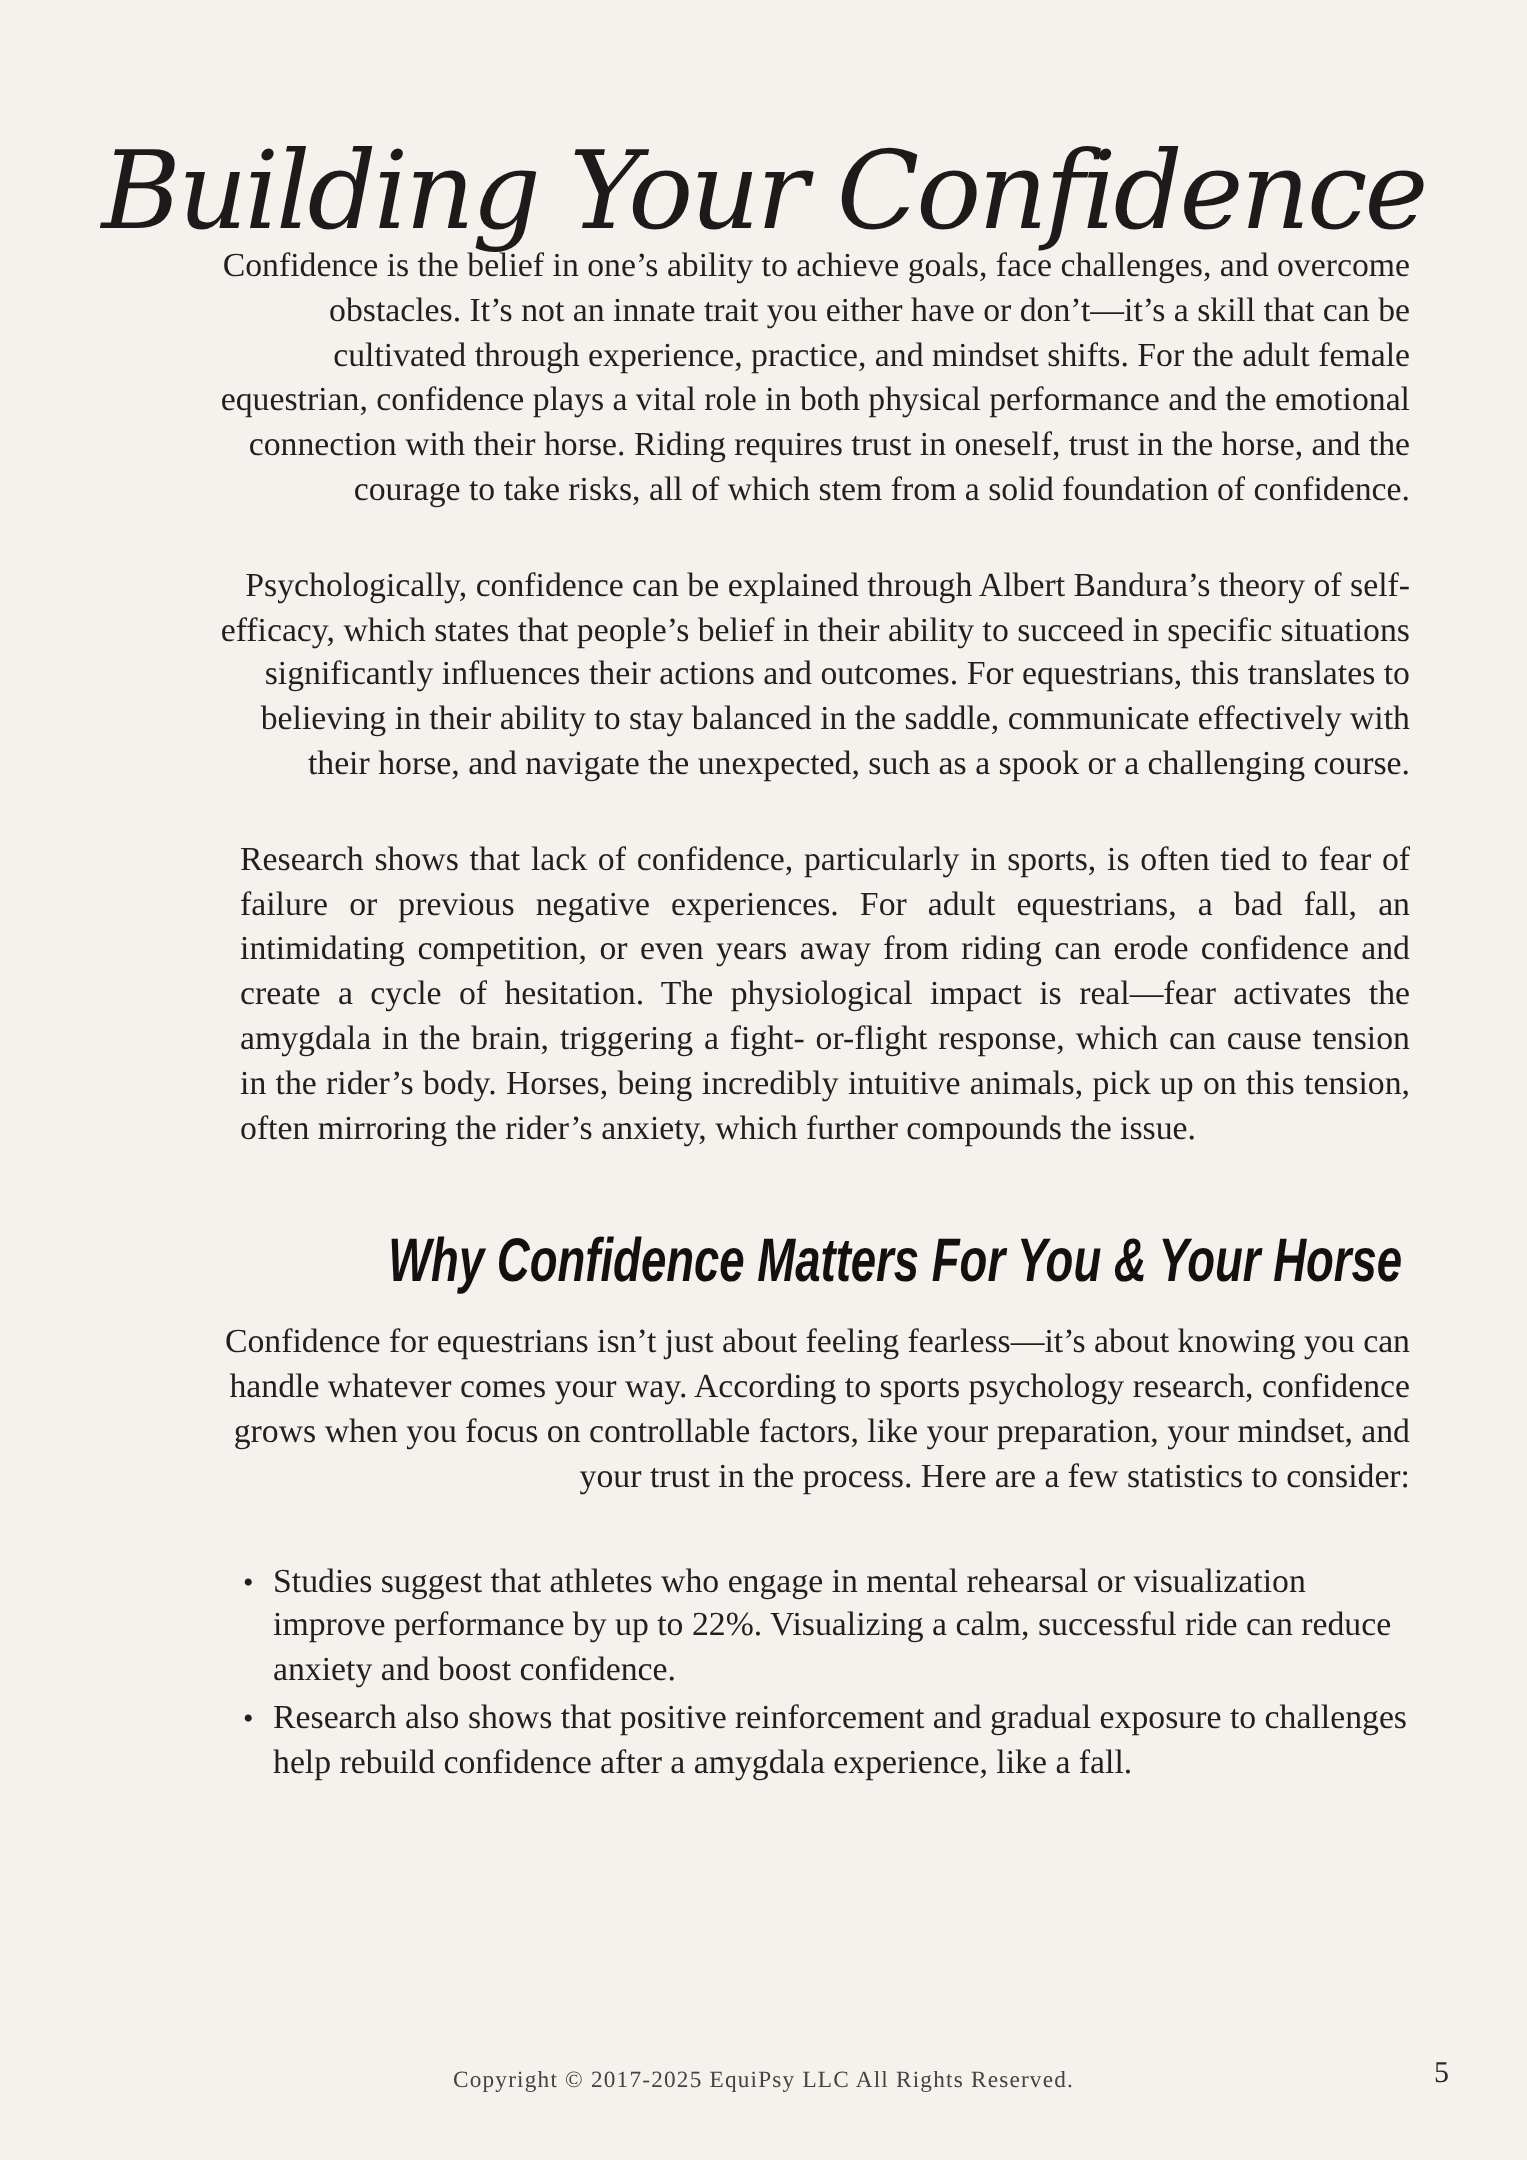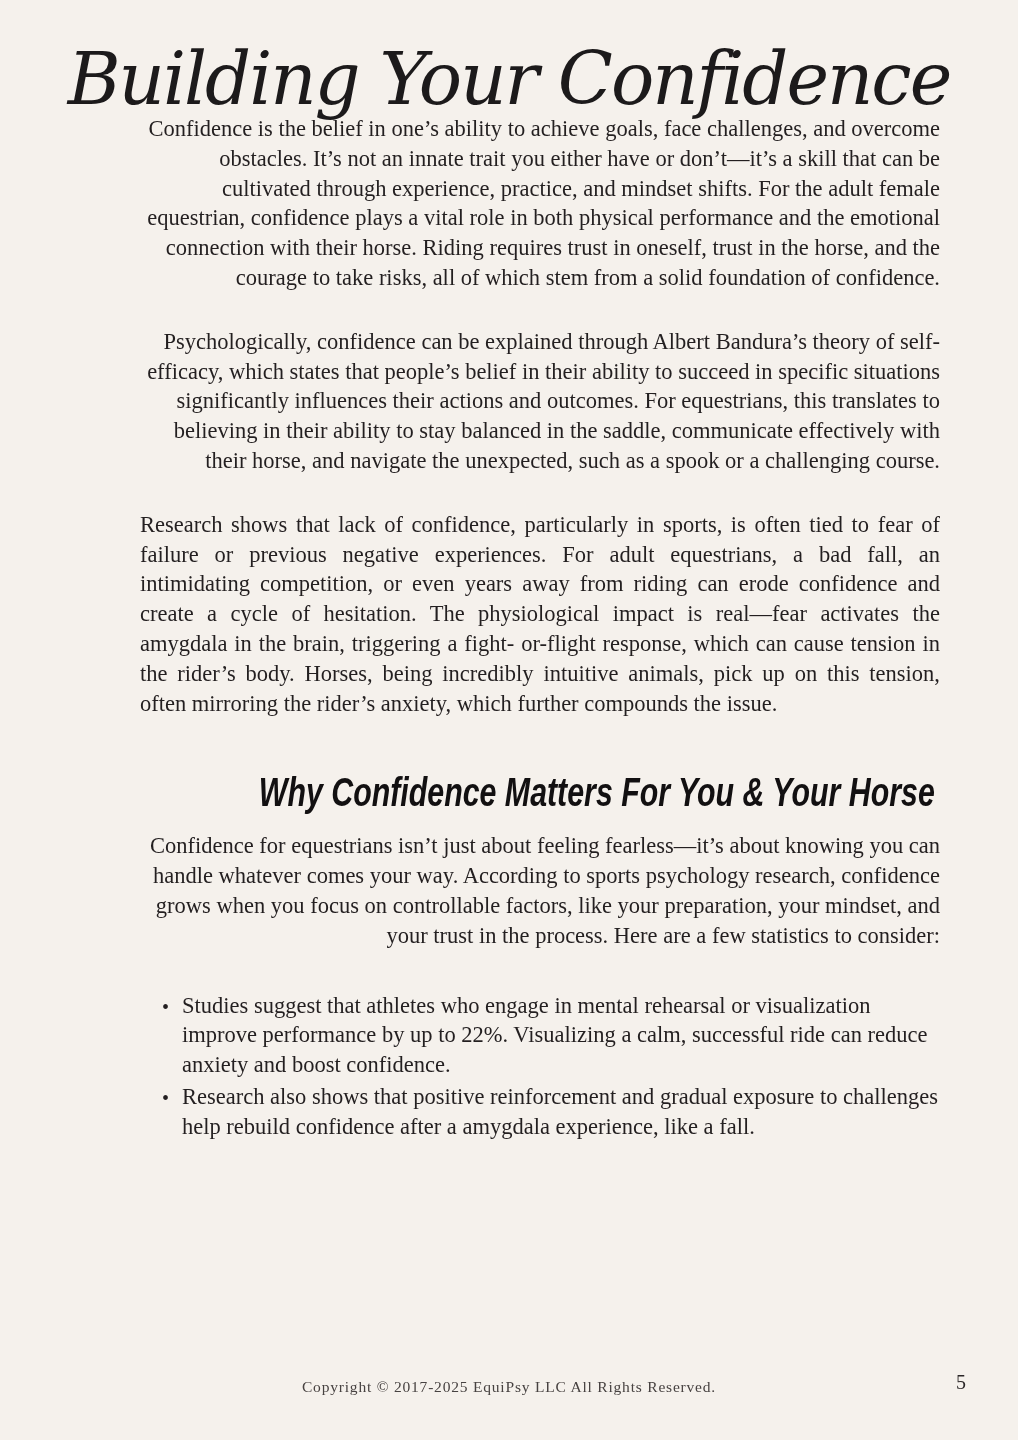--- a/index.html
+++ b/index.html
@@ -12,21 +12,21 @@
     position: relative;
     width: 1018px;
     height: 1440px;
     margin: 0 auto;
     background: #f5f1ec;
     color: #231f20;
     overflow: hidden;
   }
   .chapter-title {
     margin: 0;
-    padding-top: 20px;
+    padding-top: 68px;
     text-align: center;
     font-family: "DejaVu Serif", serif;
     font-style: italic;
     font-weight: 400;
     font-size: 72px;
     line-height: 118px;
     letter-spacing: -2px;
     color: #1c1a1b;
     margin-bottom: -24px;
     white-space: nowrap;
@@ -38,20 +38,21 @@
     font-size: 22.5px;
     line-height: 29.8px;
   }
   .para {
     margin: 0 0 34px 0;
     text-align: right;
   }
   .para.justified {
     text-align: justify;
     margin-bottom: 0;
+    margin-left: 20px;
   }
   .section-heading {
     margin: 52px 0 16px 0;
     text-align: center;
     font-style: italic;
   }
   .section-heading .condensed {
     display: inline-block;
     font-family: "Liberation Sans", sans-serif;
     font-weight: 700;

